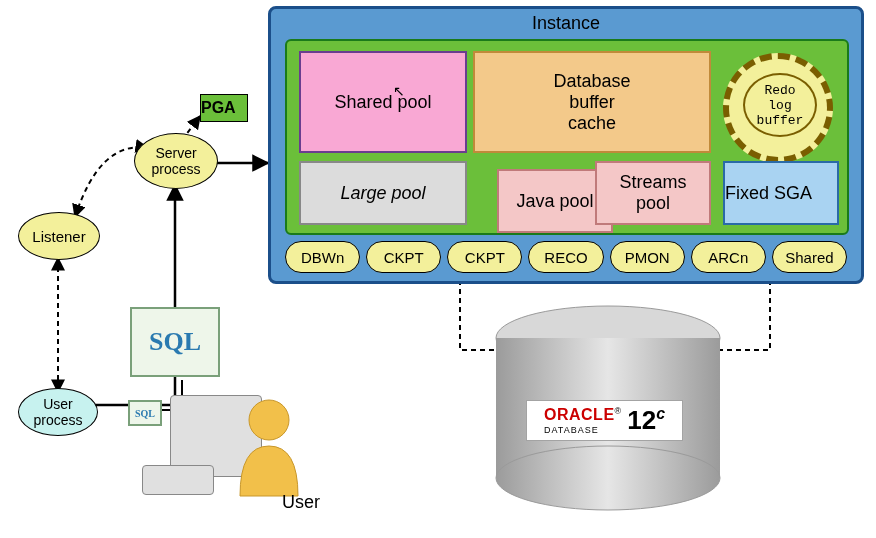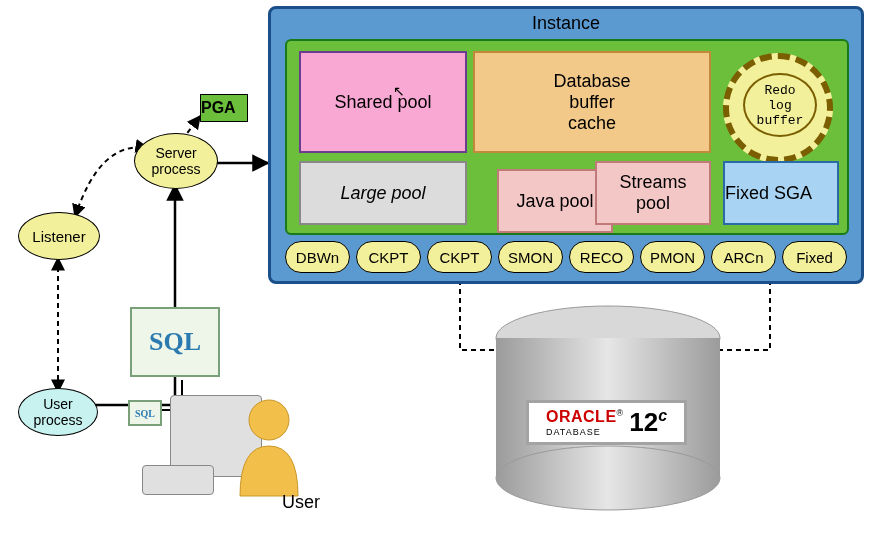--- a/index.html
+++ b/index.html
@@ -22,21 +22,21 @@
   .fixedsga{ background: #a9d3f2; border: 2px solid #2a6aa7; display:flex;align-items:center;justify-content:flex-start;font-size:18px;}
   .proc { background: #f3f09b; border: 1px solid #000; border-radius: 16px; display: flex; align-items: center; justify-content: center; font-size: 15px; }
   .redo-gear { background: #f3f09b; border: 6px dashed #7a5e00; border-radius: 50%; }
   .redo-inner { position:absolute; background:#f3f09b; border:2px solid #7a5e00; border-radius:50%; display:flex;align-items:center;justify-content:center;text-align:center;font-size:13px;font-family:Liberation Mono, monospace;}
   .user-label { font-size:18px; }
   svg.conn { position:absolute; top:0; left:0; width:876px; height:538px; pointer-events:none; }
   .sql-monitor-screen { background:#eef6ea; border:2px solid #7aa07a; }
   .sql-text { font-family: "Comic Sans MS", cursive; font-size:26px; color:#2a7ab0; font-weight:bold; }
   .sql-text-sm { font-family: "Comic Sans MS", cursive; font-size:10px; color:#2a7ab0; font-weight:bold; }
   .computer-body { background:#e0e0e0; border:1px solid #888; }
-  .oracle-label { background:#fff; border:3px solid #a3a3a3; display:flex;align-items:center;justify-content:center; padding:4px 17px; }
+  .oracle-label { background:#fff; border:1px solid #a3a3a3; display:flex;align-items:center;justify-content:center; padding:4px 17px; }
   .oracle-red { color:#c00; font-weight:bold; letter-spacing:0.5px; }
   .database-sub { font-size:9px; letter-spacing:1px; }
   .twelve-c { font-size:26px; font-weight:bold; margin-left:6px;}
   .twelve-c sup { font-style:italic; font-size:16px;}
   .cursor-ptr { font-size:14px; }
 </style>
 </head>
 <body>
 
 <div class="stage">
@@ -122,33 +122,30 @@
       <div class="proc" style="flex:1">
           <span>DBWn</span>
         </div>
       <div class="proc" style="flex:1">
           <span>CKPT</span>
         </div>
       <div class="proc" style="flex:1">
           <span>CKPT</span>
         </div>
       <div class="proc" style="flex:1">
-          <span>SMON</span>
-        </div>
-      <div class="proc" style="flex:1">
           <span>RECO</span>
         </div>
       <div class="proc" style="flex:1">
           <span>PMON</span>
         </div>
       <div class="proc" style="flex:1">
           <span>ARCn</span>
         </div>
       <div class="proc" style="flex:1">
-          <span>Fixed</span>
+          <span>Shared</span>
         </div>
     </div>
   </div>
 
   <div class="abs sql-monitor-screen" style="left:130px; top:307px; width:86px; height:66px; display:flex;align-items:center;justify-content:center;">
     <span class="sql-text">SQL</span>
   </div>
   <div class="abs sql-monitor-screen" style="left:128px; top:400px; width:30px; height:22px; display:flex;align-items:center;justify-content:center;">
     <span class="sql-text-sm">SQL</span>
   </div>

